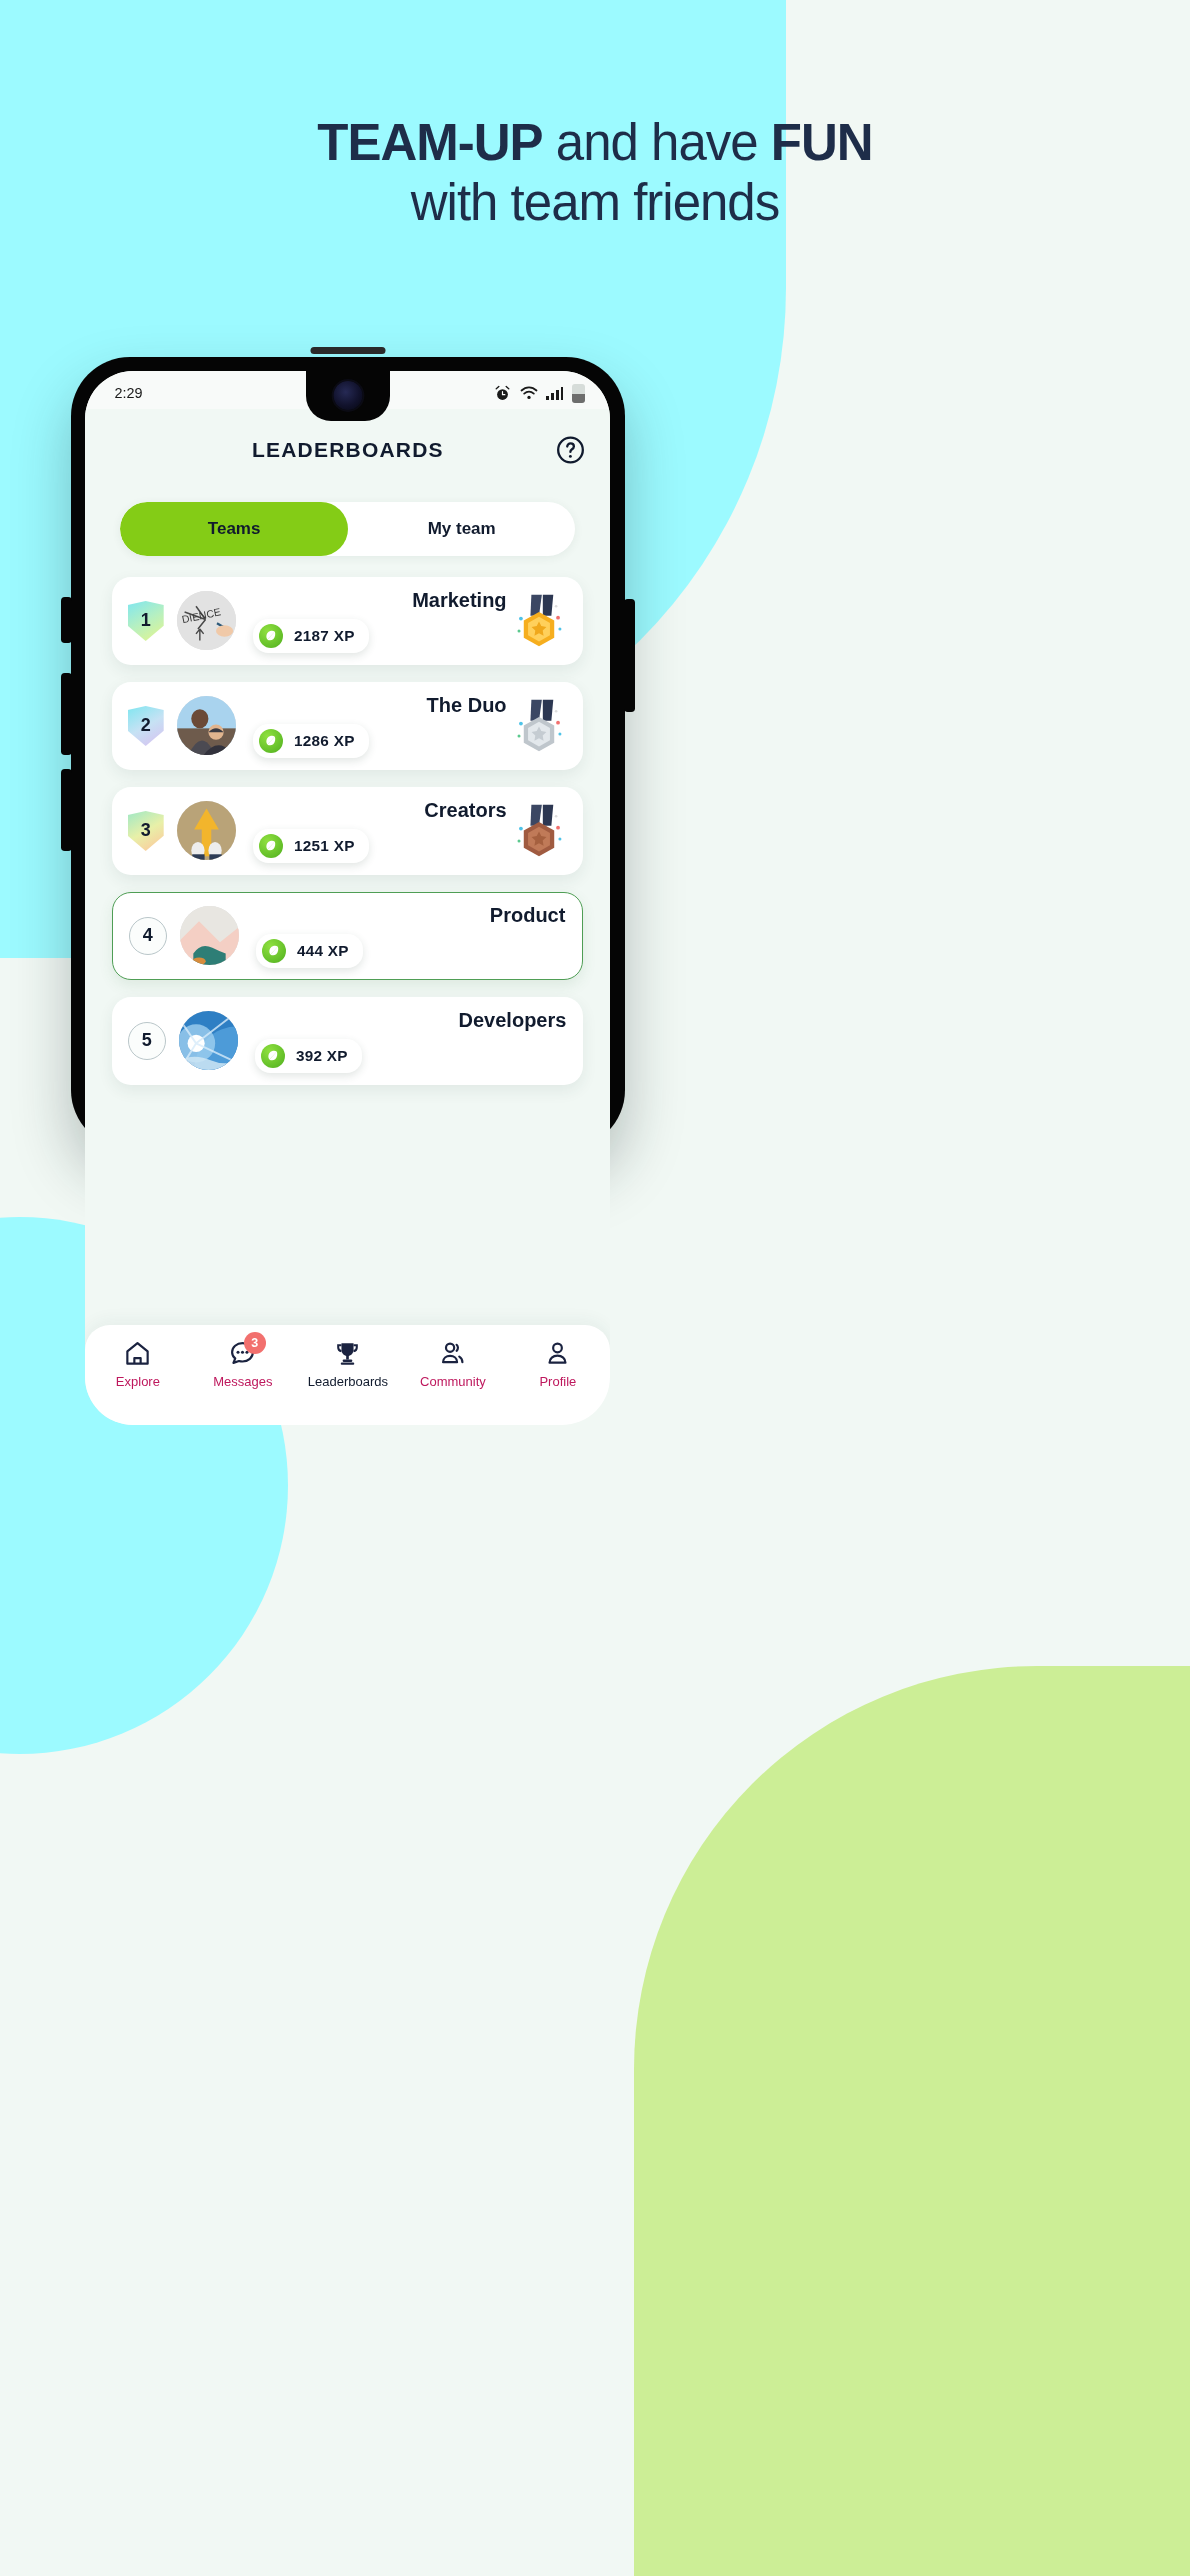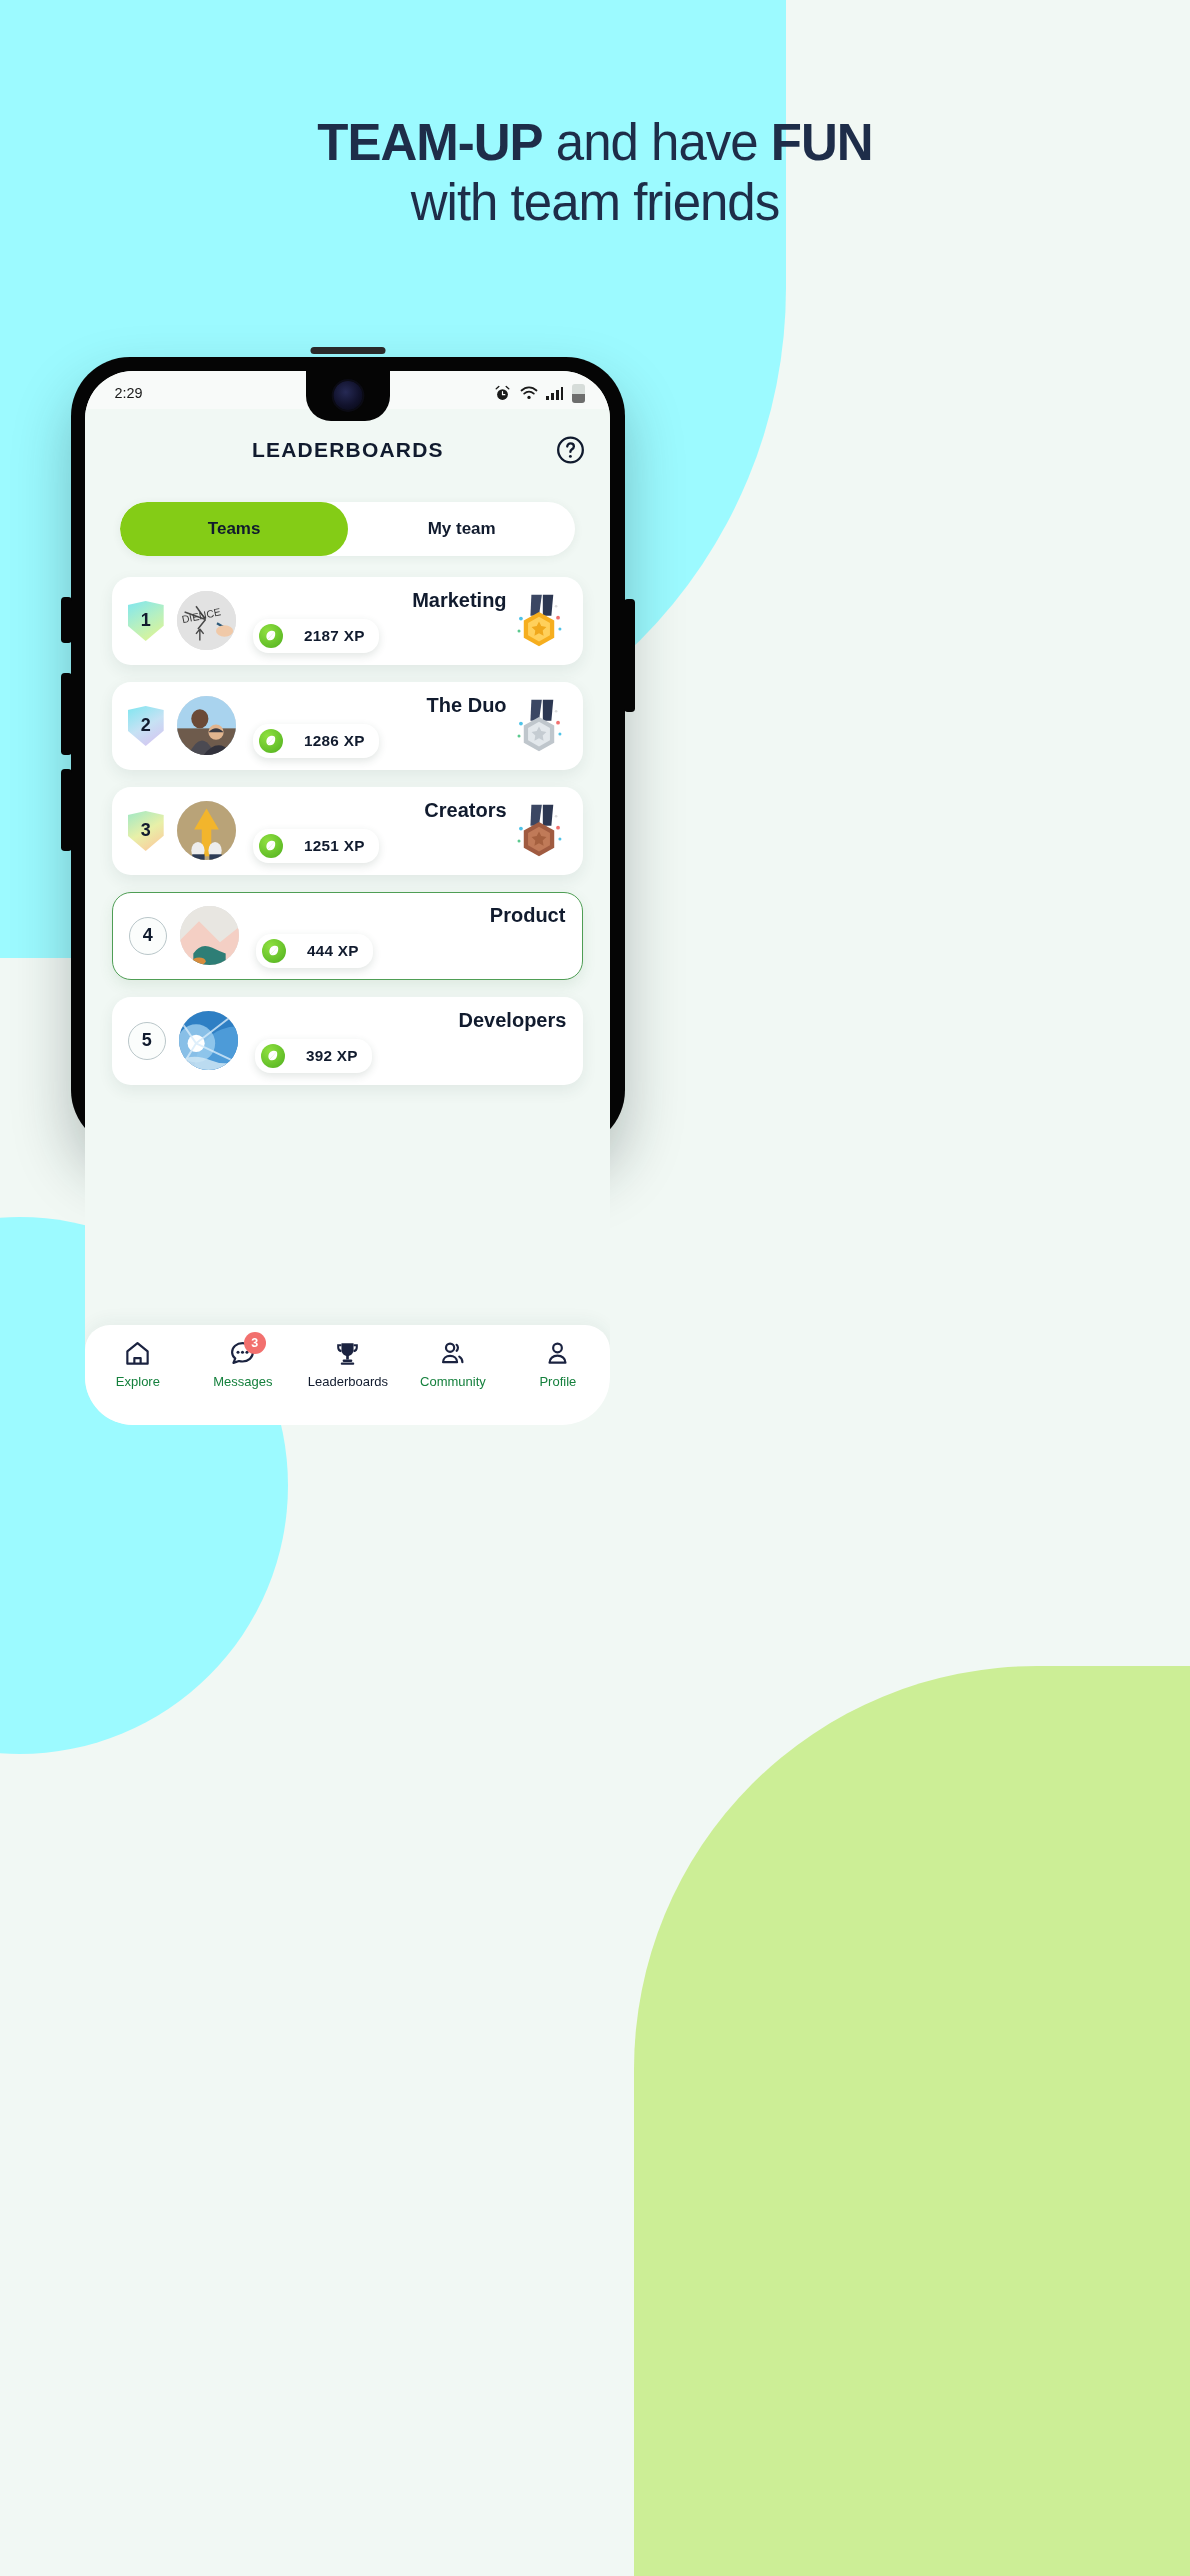--- a/index.html
+++ b/index.html
@@ -187,21 +187,21 @@
     width: 59px; height: 59px; border-radius: 50%;
     flex: none; margin-left: 13.4px; overflow: hidden;
     background: #DCDCDC;
   }
   .row-text { margin-left: 17px; flex: 1; min-width: 0; }
   .team-name {
     font-size: 20px; font-weight: 800; color: #111B2E;
     margin-bottom: 6.7px; white-space: nowrap; text-align: right;
   }
   .xp-pill {
-    display: inline-flex; align-items: center; gap: 21px;
+    display: inline-flex; align-items: center; gap: 11px;
     background: #FFFFFF; border-radius: 15.3px;
     padding: 4.8px 14.4px 4.8px 5.8px;
     box-shadow: 0 2.9px 8.6px rgba(40,70,60,.14);
   }
   .leaf {
     width: 24px; height: 24px; border-radius: 50%;
     background: radial-gradient(circle at 35% 30%, #8FE03F 0%, #62BE28 70%, #4FA81E 100%);
     display:flex; align-items:center; justify-content:center; flex:none;
   }
   .xp-text { font-size: 15.3px; font-weight: 800; color: #111B2E; letter-spacing: 0.3px; }
@@ -216,21 +216,21 @@
     display: flex; align-items: flex-start; justify-content: space-around;
     padding-top: 13.4px;
     box-shadow: 0 -3.8px 17px rgba(40,70,60,.06);
   }
   .nav-item {
     width: 96px;
     display: flex; flex-direction: column; align-items: center; gap: 5.8px;
     cursor: pointer; position: relative;
   }
   .nav-icon { width: 29px; height: 29px; position: relative; }
-  .nav-label { font-size: 13px; color: #15803d; }
+  .nav-label { font-size: 13px; color: #be185d; }
   .nav-item.active .nav-label { color: #111B2E; }
   .nav-badge {
     position: absolute; top: -6.7px; left: 15.3px;
     min-width: 22px; height: 22px; border-radius: 11.5px;
     background: #F2706E; color: #fff;
     font-size: 12.5px; font-weight: 600;
     display: flex; align-items: center; justify-content: center;
     padding: 0 4.8px;
   }
 </style>

